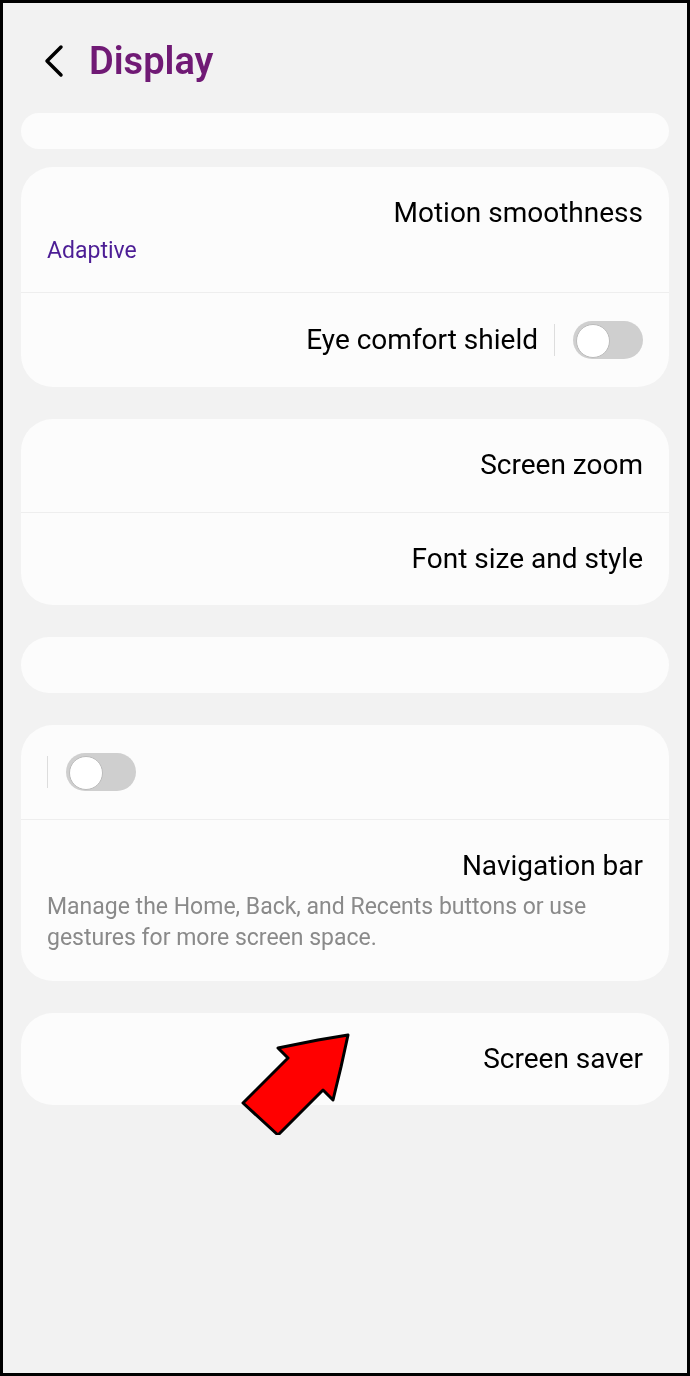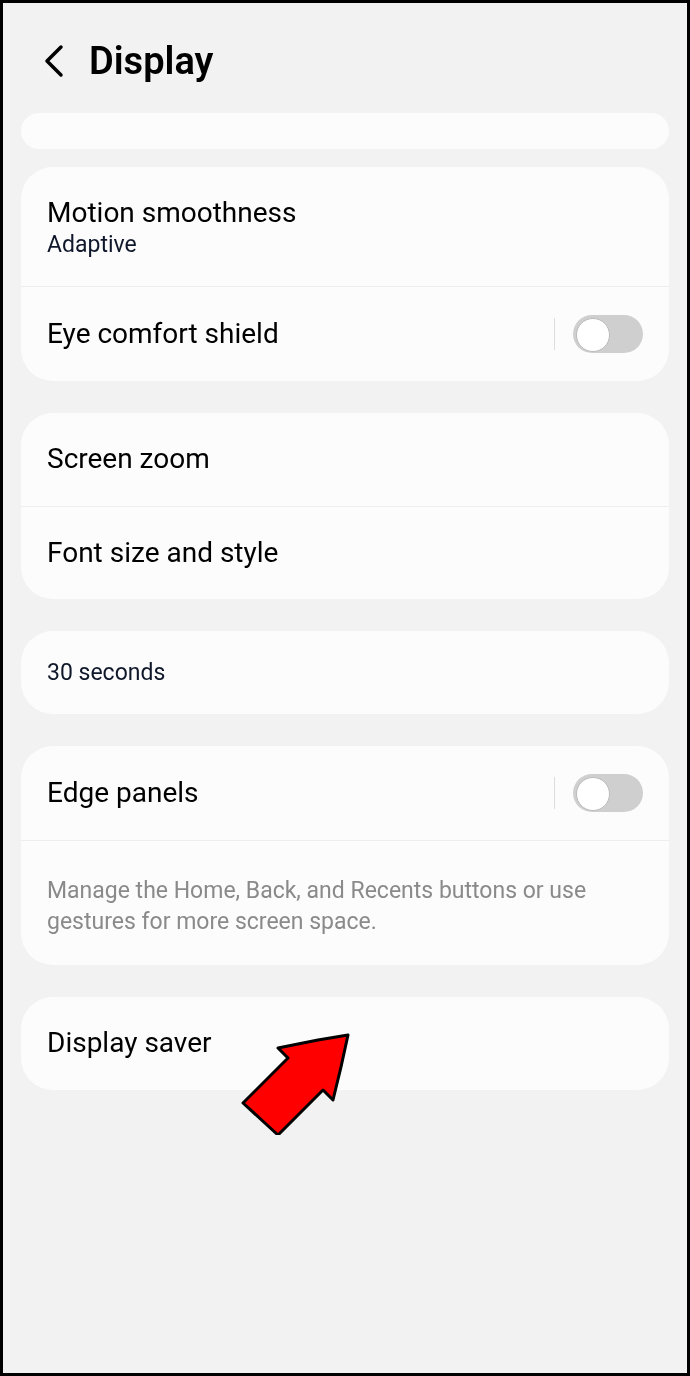--- a/index.html
+++ b/index.html
@@ -14,21 +14,21 @@
   .header {
     display: flex;
     align-items: center;
     padding: 36px 20px 20px 40px;
     gap: 24px;
   }
   .back-icon svg { display: block; }
   .header-title {
     font-size: 38px;
     font-weight: 600;
-    color: #000000;
+    color: #701a75;
   }
   .spacer-bar {
     margin: 10px 18px 18px 18px;
     height: 36px;
     background: #fcfcfc;
     border-radius: 40px;
   }
   .card {
     background: #fcfcfc;
     border-radius: 32px;
@@ -41,24 +41,26 @@
     align-items: center;
     justify-content: space-between;
     gap: 16px;
   }
   .row + .row { border-top: 1px solid #eee; }
   .row-text { flex: 1; }
   .title {
     font-size: 28px;
     color: #000;
     line-height: 1.3;
+    text-align: right;
   }
   .subtitle-accent {
     font-size: 23px;
-    color: #0f172a;
+    color: #4c1d95;
+    margin-top: 6px;
   }
   .subtitle-desc {
     font-size: 23px;
     color: #8a8a8a;
     margin-top: 6px;
     line-height: 1.35;
   }
   .toggle-wrap {
     display: flex;
     align-items: center;
@@ -133,46 +135,43 @@
   <div class="row">
     <div class="row-text">
       <div class="title">Font size and style</div>
     </div>
   </div>
 </div>
 
 <div class="card">
   <div class="row">
     <div class="row-text">
-      <div class="subtitle-accent">30 seconds</div>
     </div>
   </div>
 </div>
 
 <div class="card">
   <div class="row">
-    <div class="row-text">
-      <div class="title">Edge panels</div>
-    </div>
     <div class="toggle-wrap">
       <div class="toggle-sep"></div>
       <div class="toggle"></div>
     </div>
   </div>
   <div class="row">
     <div class="row-text">
+      <div class="title">Navigation bar</div>
       <div class="subtitle-desc">Manage the Home, Back, and Recents buttons or use gestures for more screen space.</div>
     </div>
   </div>
 </div>
 
 <div class="card">
   <div class="row">
     <div class="row-text">
-      <div class="title">Display saver</div>
+      <div class="title">Screen saver</div>
     </div>
   </div>
 </div>
 
 <div class="arrow-annot">
   <svg width="130" height="110" viewBox="0 0 130 110">
     <polygon points="10,78 55,33 45,23 85,15 115,10 108,42 100,75 90,65 45,110" fill="#ff0000" stroke="#000" stroke-width="3" stroke-linejoin="round"></polygon>
   </svg>
 </div>
 

